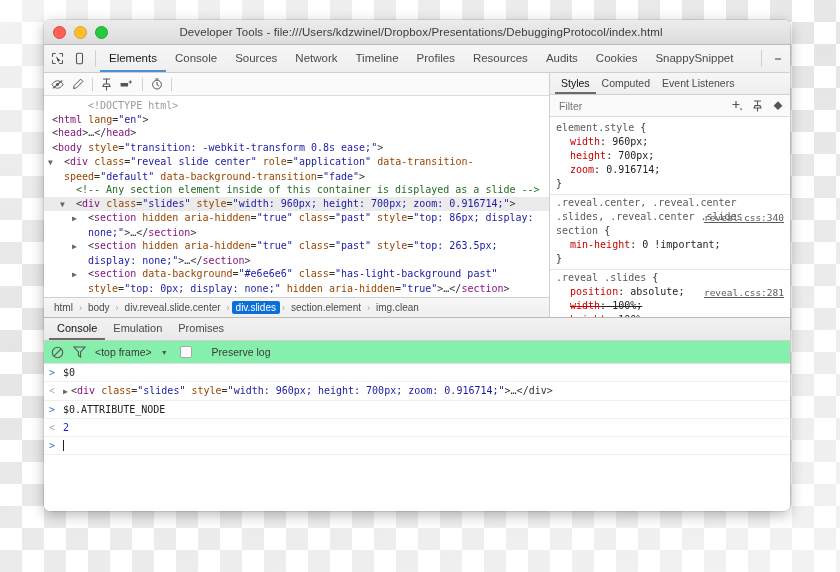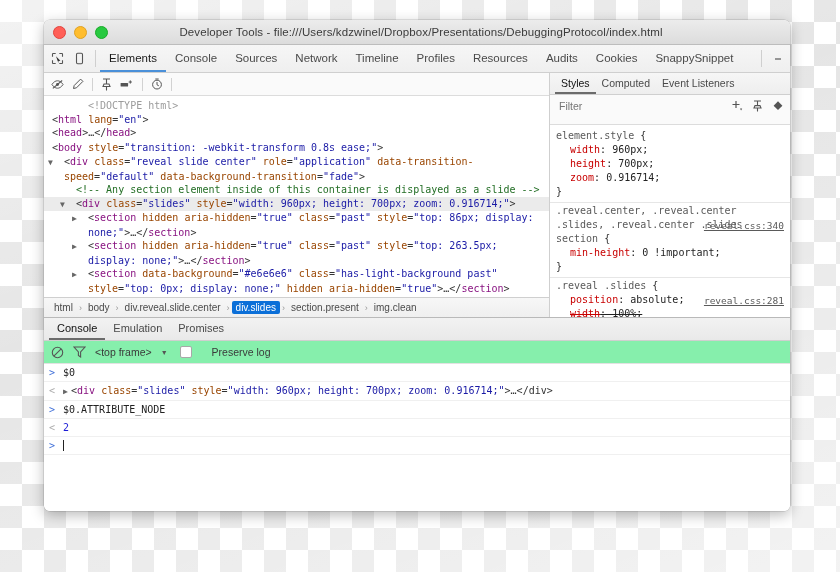--- a/index.html
+++ b/index.html
@@ -157,21 +157,21 @@
   }
   .stab {
     padding: 0 6px; display:flex; align-items:center;
     font-size: 10.5px; color:#4a4a4a;
     border-bottom: 2px solid transparent;
   }
   .stab.active { color:#111; border-bottom-color:#6b6b6b; }
   .filterbar {
     height: 21px; border-bottom:1px solid #dcdcdc;
     display:flex; align-items:center; background:#fafafa;
-    padding: 0 6px 8px 7px; flex:none;
+    padding: 0 6px 0 7px; flex:none;
   }
   .filter-text { flex:1; font-size:10.5px; color:#b0b0b0; font-family:"Liberation Sans",sans-serif;}
   .fic { margin-left: 9px; color:#666; font-size:11px; display:flex; align-items:center;}
   .rules {
     flex:1; overflow:hidden; background:#fff;
     font-family:"DejaVu Sans Mono","Liberation Mono",monospace;
     font-size:10px; line-height:14px; color:#333;
     padding-top: 3px;
   }
   .rule { padding: 1px 6px 3px 6px; border-bottom:1px solid #e6e6e6; position:relative; }
@@ -319,21 +319,21 @@
 
       <div class="crumbs" id="crumbs">
           <span class="crumb">html</span>
           <span class="crumb-sep">›</span>
           <span class="crumb">body</span>
           <span class="crumb-sep">›</span>
           <span class="crumb">div.reveal.slide.center</span>
           <span class="crumb-sep">›</span>
           <span class="crumb active">div.slides</span>
           <span class="crumb-sep">›</span>
-          <span class="crumb">section.present</span>
+          <span class="crumb">section.element</span>
           <span class="crumb-sep">›</span>
           <span class="crumb">img.clean</span>
         </div>
     </div>
 
     <div class="right-pane">
       <div class="styles-tabs">
         <div class="stab active">Styles</div>
         <div class="stab">Computed</div>
         <div class="stab">Event Listeners</div>

